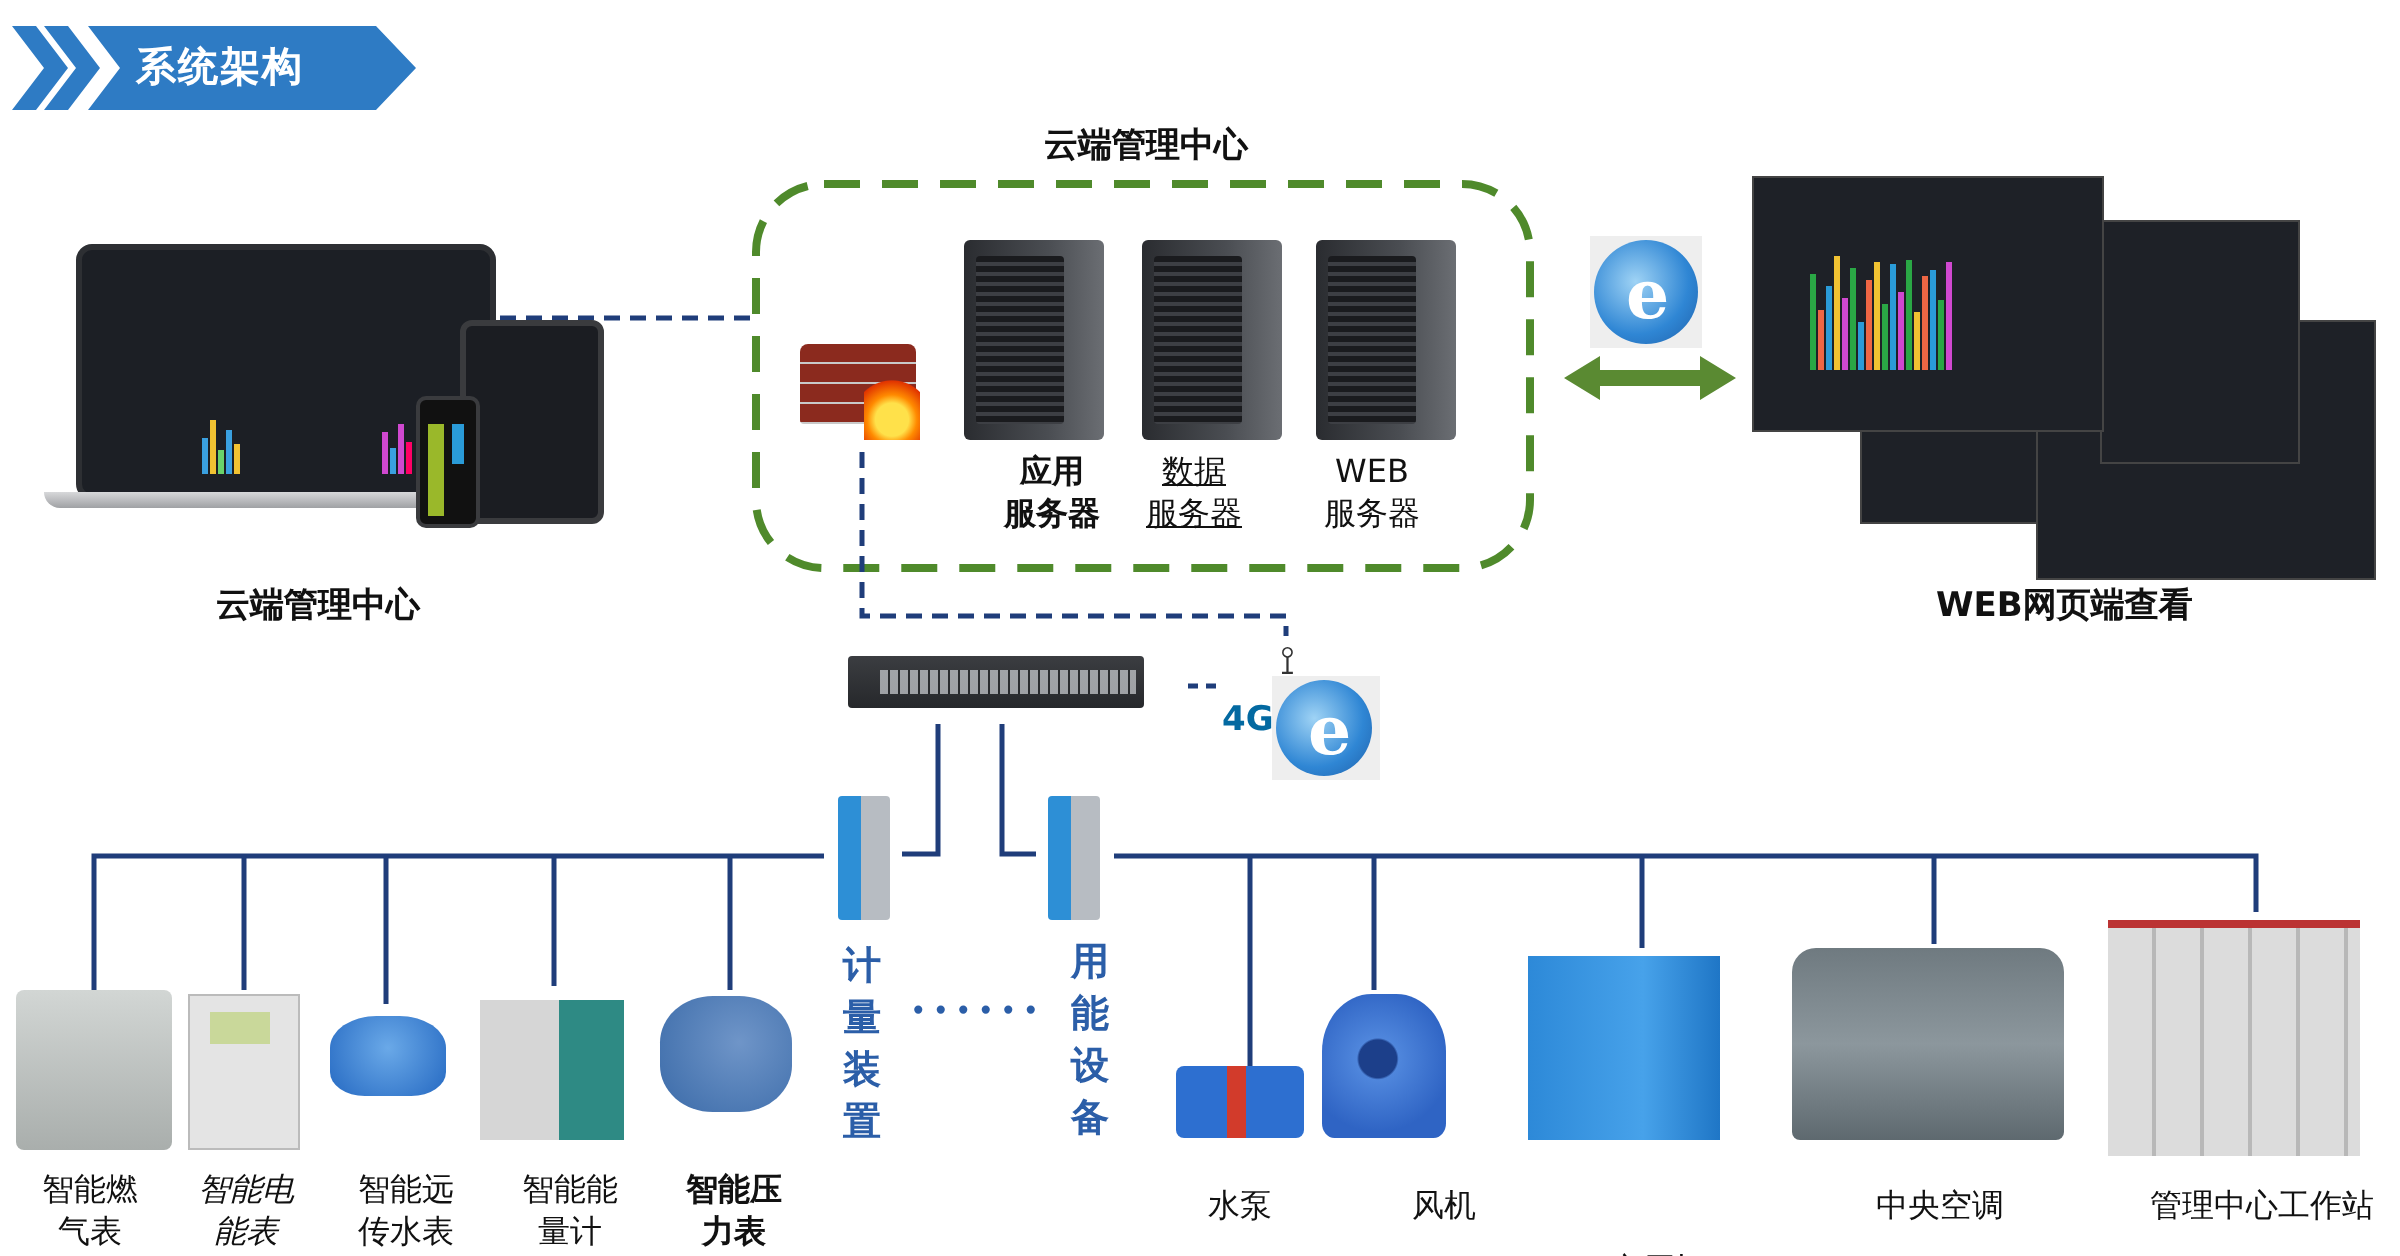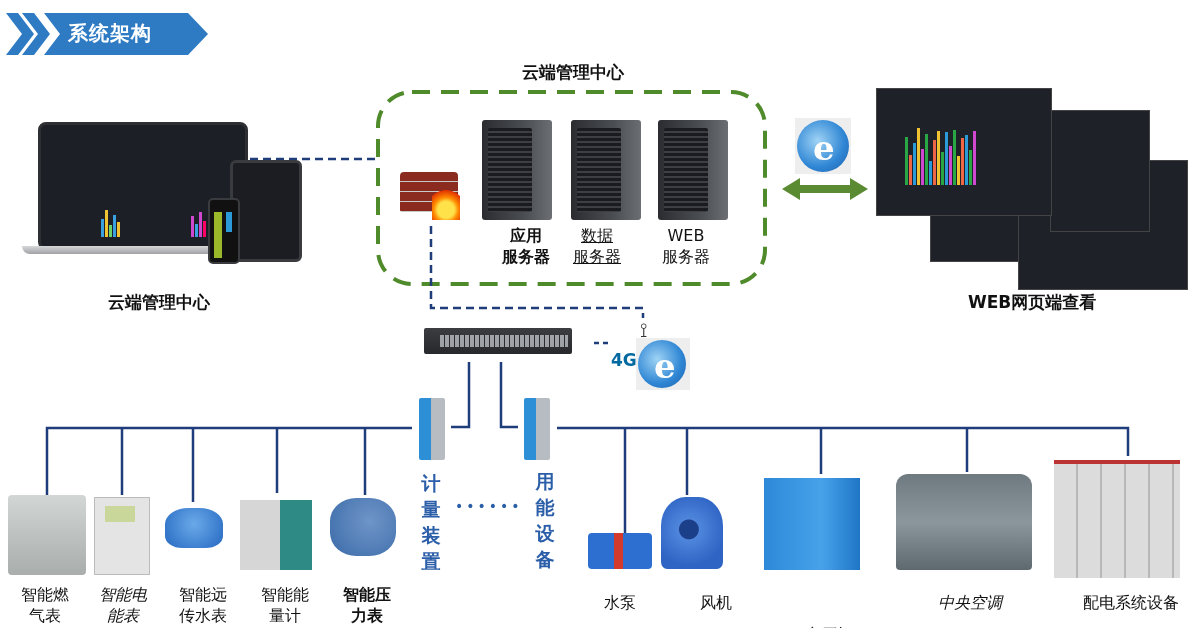--- a/index.html
+++ b/index.html
@@ -208,16 +208,16 @@
     <div>力表</div>
   </div>
 
 <div class="abs" style="left:588px;top:533px;width:64px;height:36px;background:linear-gradient(90deg,#2d6fd0 0 40%,#d23b2b 40% 55%,#2d6fd0 55%);border-radius:4px;"></div>
 <div class="abs" style="left:661px;top:497px;width:62px;height:72px;background:radial-gradient(circle at 45% 45%,#1c3f8a 0 18%,#4f86dc 20%,#2f64c4 70%);border-radius:40% 40% 10% 10%;"></div>
 <div class="abs" style="left:764px;top:478px;width:96px;height:92px;background:linear-gradient(90deg,#2d89d8,#47a2ea 60%,#1f76c6);"></div>
 <div class="abs" style="left:896px;top:474px;width:136px;height:96px;background:linear-gradient(#6f7a80,#8c979d 50%,#5e696f);border-radius:12px 12px 4px 4px;"></div>
 <div class="abs" style="left:1054px;top:460px;width:126px;height:114px;background:repeating-linear-gradient(90deg,#dcdcdc 0 22px,#b8b8b8 22px 24px);border-top:4px solid #b33;"></div>
 
 <div class="abs label" style="left:598px;top:592px;width:44px;">水泵</div>
-<div class="abs label" style="left:694px;top:592px;width:44px;">风机</div>
+<div class="abs label" style="left:694px;top:592px;width:44px;text-align:right;">风机</div>
 <div class="abs label" style="left:796px;top:592px;width:66px;margin-top:32px;">空压机</div>
-<div class="abs label" style="left:933px;top:592px;width:74px;font-style:italic;">中央空调</div>
-<div class="abs label" style="left:1075px;top:592px;width:112px;">配电系统设备</div>
+<div class="abs label" style="left:933px;top:592px;width:74px;">中央空调</div>
+<div class="abs label" style="left:1075px;top:592px;width:112px;">管理中心工作站</div>
 
 </body></html>

